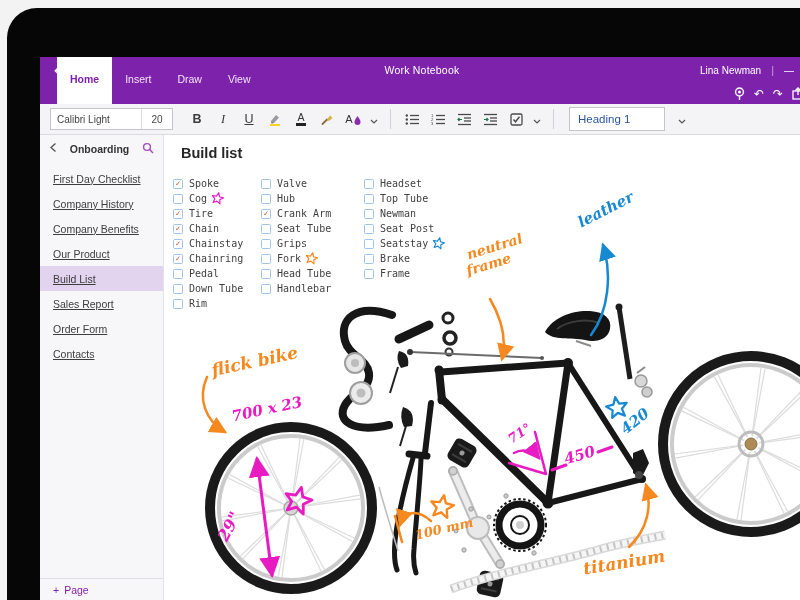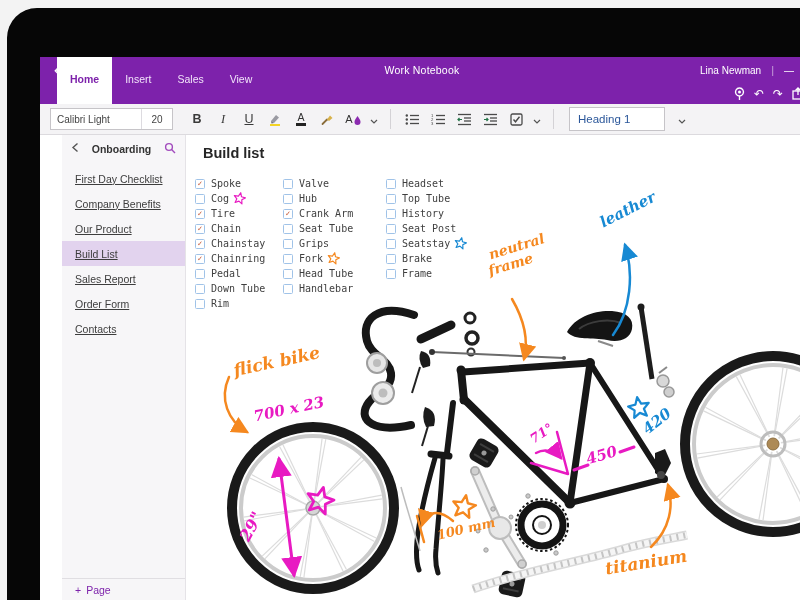--- a/index.html
+++ b/index.html
@@ -51,21 +51,21 @@
   .stack .ltr{font-size:10.5px;color:#333;}
   .bar{width:10px;height:3px;margin-top:1px;}
   .vsep{width:1px;height:20px;background:#d4d2d6;margin:0 7px;}
   .chev{padding:0 3px;}
   .stylebox{width:86px;height:22px;background:#fff;border:1px solid #c6c4c8;
             display:flex;align-items:center;padding-left:8px;font-size:11.5px;
             color:#2b579a;margin-left:6px;}
   
   .content{position:relative;display:flex;height:466px;}
   .sidebar{width:123px;background:#f7f6f8;border-right:1px solid #e5e3e7;
-           display:flex;flex-direction:column;font-size:10.5px;color:#3d3d3d;margin-left:22px;}
+           display:flex;flex-direction:column;font-size:10.5px;color:#3d3d3d;}
   .sb-head{height:27px;display:flex;align-items:center;padding:0 9px;gap:6px;}
   .sb-head .sb-title{flex:1;text-align:center;font-weight:bold;color:#333;}
   .sb-list{flex:1;padding-top:4px;text-decoration:underline;}
   .sb-item{height:25px;display:flex;align-items:center;padding-left:13px;}
   .sb-item.sel{background:#e2d3ee;}
   .sb-foot{height:22px;border-top:1px solid #e0dee2;display:flex;
            align-items:center;padding-left:13px;color:var(--purple);gap:5px;}
   .canvas{position:relative;flex:1;background:#fff;overflow:hidden;}
   .pg-title{position:absolute;left:17px;top:10px;font-size:14.5px;
             font-weight:bold;color:#262626;}
@@ -104,21 +104,21 @@
       <div class="tb-right">
         <span>Lina Newman</span>
         <span class="sep">|</span>
         <span>—</span>
       </div>
     </div>
 
     <div class="tabrow">
       <div class="tab active">Home</div>
       <div class="tab">Insert</div>
-      <div class="tab">Sales</div>
+      <div class="tab">Draw</div>
       <div class="tab">View</div>
       <div class="tab-icons">
         <span>
           <svg width="11" height="14" viewBox="0 0 11 14">
               <path d="M5.5 1 a4 4 0 1 1 -.02 0" fill="none" stroke="#fff" stroke-width="1.4"></path>
               <circle cx="5.5" cy="5" r="1.5" fill="#fff"></circle>
               <path d="M5.5 9 L5.5 13" stroke="#fff" stroke-width="1.4"></path>
             </svg>
         </span>
         <span style="color:#fff;font-family:'DejaVu Sans',sans-serif;font-size:12px;">↶</span>
@@ -254,20 +254,21 @@
           <span class="sb-title">Onboarding</span>
           <span>
             <svg width="12" height="12" viewBox="0 0 12 12">
                 <circle cx="5" cy="5" r="3.4" fill="none" stroke="#a24bbd" stroke-width="1.4"></circle>
                 <path d="M7.6 7.6 L11 11" stroke="#a24bbd" stroke-width="1.4"></path>
               </svg>
           </span>
         </div>
         <div class="sb-list" id="sb-list">
             <div class="sb-item">First Day Checklist</div>
+            <div class="sb-item">Company History</div>
             <div class="sb-item">Company Benefits</div>
             <div class="sb-item">Our Product</div>
             <div class="sb-item sel">Build List</div>
             <div class="sb-item">Sales Report</div>
             <div class="sb-item">Order Form</div>
             <div class="sb-item">Contacts</div>
           </div>
         <div class="sb-foot">
           <span>+</span>
           <span>Page</span>
@@ -359,21 +360,21 @@
               <div class="ckrow">
                 <span class="cb">✓</span>
                 <span>Headset</span>
               </div>
               <div class="ckrow">
                 <span class="cb">✓</span>
                 <span>Top Tube</span>
               </div>
               <div class="ckrow">
                 <span class="cb">✓</span>
-                <span>History</span>
+                <span>Newman</span>
               </div>
               <div class="ckrow">
                 <span class="cb">✓</span>
                 <span>Seat Post</span>
               </div>
               <div class="ckrow">
                 <span class="cb">✓</span>
                 <span>Seatstay</span>
                 <svg class="lstar" width="13" height="13" viewBox="-11 -11 22 22">
                   <path d="M0,-10 L2.64,-3.64 L9.51,-3.09 L4.28,1.39 L5.88,8.09 L0,4.5 L-5.88,8.09 L-4.28,1.39 L-9.51,-3.09 L-2.64,-3.64 Z" fill="none" stroke="var(--blue)" stroke-width="2" stroke-linejoin="round" transform="rotate(12)"></path>

